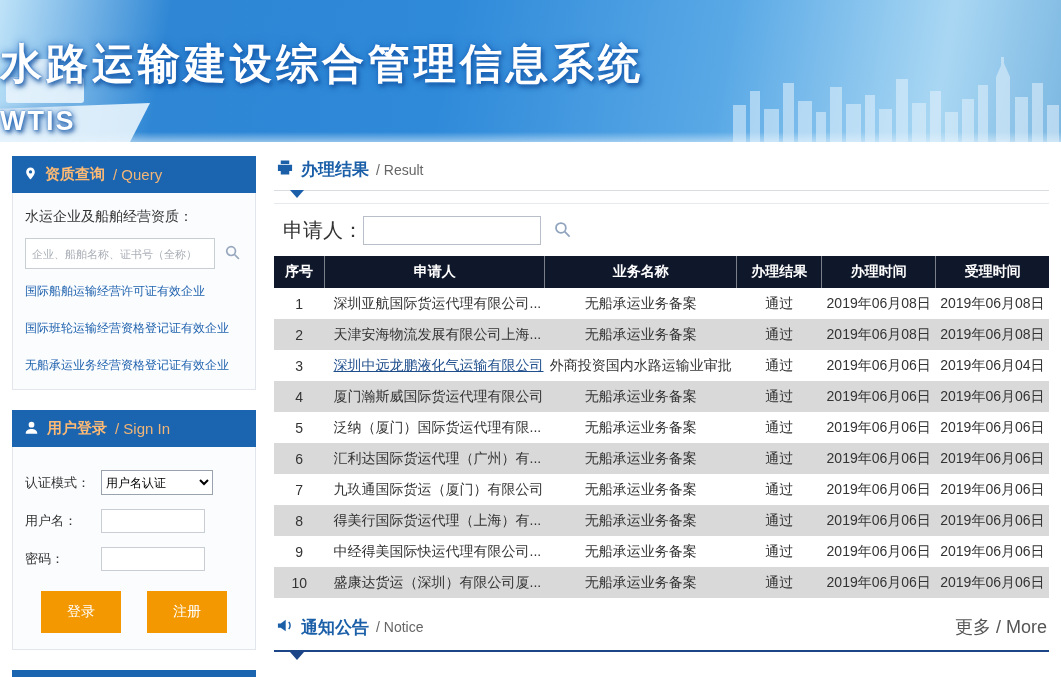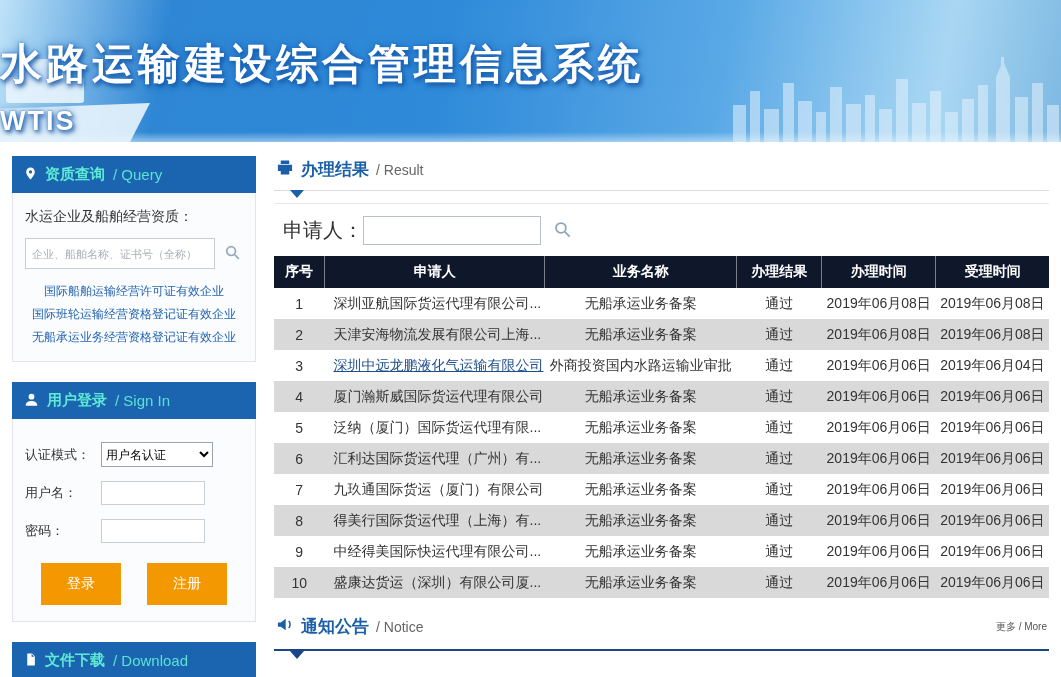--- a/index.html
+++ b/index.html
@@ -26,51 +26,51 @@
   }
   .banner-title .cn{ font-size:42px; }
   .banner-title .en{ font-size:27px; letter-spacing:2px; }
   .deco{ position:absolute; pointer-events:none; }
   
   .content{ display:flex; gap:18px; padding:14px 12px 0; }
   .sidebar{ width:244px; flex:none; display:flex; flex-direction:column; gap:20px; }
   .main{ flex:1; min-width:0; }
   
   .panel-header{
-    background:#1a64b0; color:#5eead4; height:37px;
+    background:#1a64b0; color:#fdba74; height:37px;
     display:flex; align-items:center; gap:8px; padding:0 12px; font-size:15px;
   }
   .panel-header .t-cn{ font-weight:bold; }
   .panel-header .t-en{ font-weight:normal; opacity:.95; }
   .panel-body{
     background:#fbfcfe; border:1px solid #e2e6ec; border-top:none; padding:13px 12px 14px;
   }
   .query-label{ font-size:14px; color:#333; margin:2px 0 12px; }
   .query-search-row{ display:flex; align-items:center; gap:7px; margin-bottom:12px; }
   .query-input{
     width:202px; height:31px; border:1px solid #c9cdd4; padding:0 6px;
     font-size:11px; color:#333; background:#fff;
   }
   .query-input::placeholder{ color:#a9aeb6; }
-  .query-links{ display:flex; flex-direction:column; gap:3px;text-align:center; }
+  .query-links{ display:flex; flex-direction:column; gap:17px; }
   .query-link{ color:#2063ae; font-size:12px; line-height:20px; text-decoration:none; cursor:pointer; }
   .form-row{ display:flex; align-items:center; margin:10px 0 14px; }
   .form-row label{ width:76px; text-align:left; font-size:13px; color:#333; flex:none; }
   .auth-select{ width:112px; height:25px; font-size:12px; border:1px solid #9aa2ad; background:#fff; }
   .text-input{ width:104px; height:24px; border:1px solid #c9cdd4; padding:0 5px; font-size:12px; }
   .btn-row{ display:flex; justify-content:space-between; padding:6px 16px 2px; }
   .btn{
     background:#f39800; color:#fff; border:none; width:80px; height:42px;
     font-size:14px; cursor:pointer;
   }
   
   .section-head{ display:flex; align-items:center; gap:7px; padding:2px 2px 9px; position:relative; }
   .section-title{ color:#1a5fa8; font-size:17px; font-weight:bold; }
   .section-en{ color:#666; font-size:14px; }
-  .more-link{ margin-left:auto; color:#555; font-size:10px; cursor:pointer; }
+  .more-link{ margin-left:auto; color:#555; font-size:18px; cursor:pointer; }
   .divider{ position:relative; border-bottom:1px solid #d9dde3; }
   .divider .marker{
     position:absolute; left:16px; top:0; width:0; height:0;
     border-left:7px solid transparent; border-right:7px solid transparent;
     border-top:8px solid #1a5fa8;
   }
   .divider-dark{ position:relative; border-bottom:2px solid #1c4587; margin-top:2px; }
   .divider-dark .marker{
     position:absolute; left:16px; top:2px; width:0; height:0;
     border-left:7px solid transparent; border-right:7px solid transparent;

